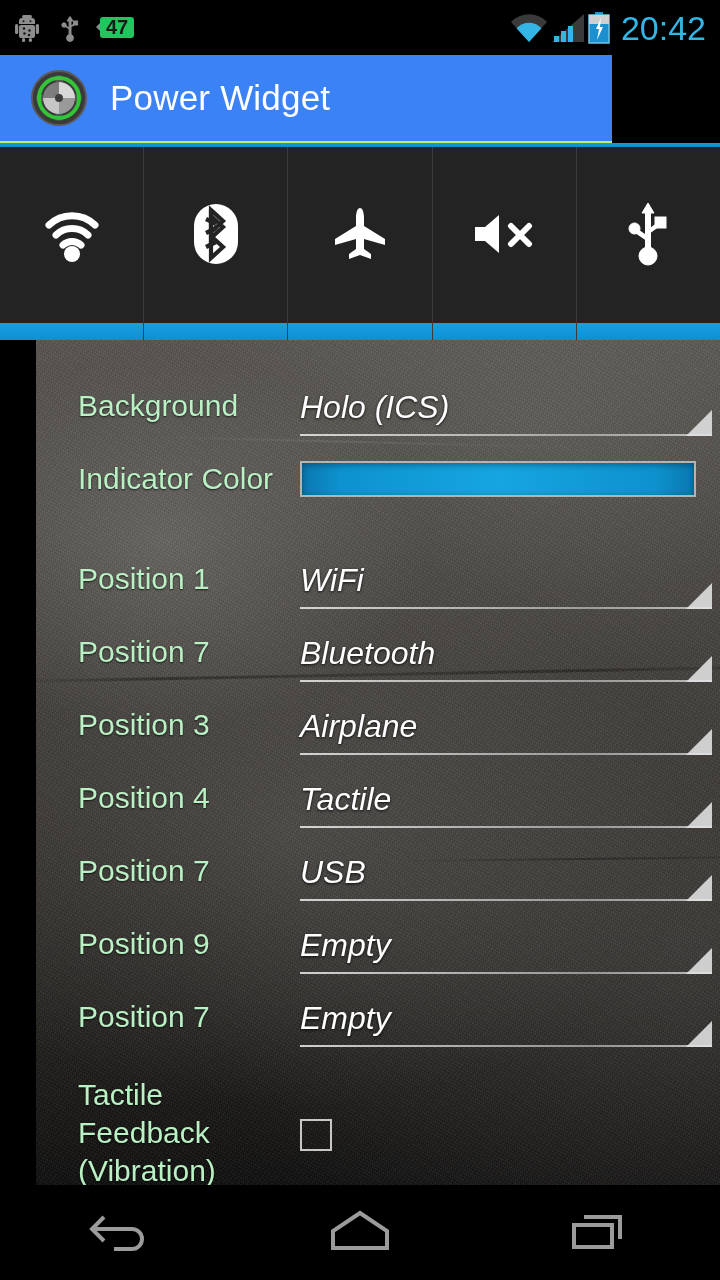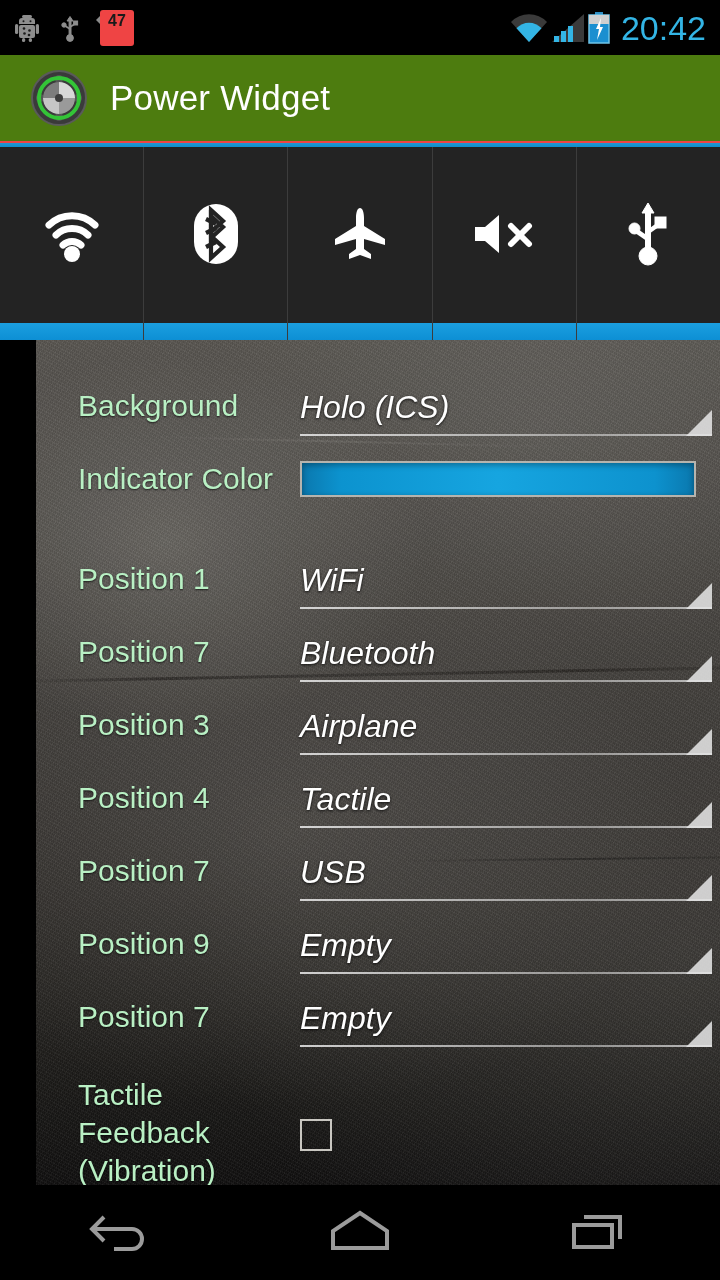--- a/index.html
+++ b/index.html
@@ -17,35 +17,35 @@
     background:#000; display:flex; align-items:center; padding:0 14px;
   }
   .sb-left{ display:flex; align-items:center; gap:20px; }
   .sb-right{ margin-left:auto; display:flex; align-items:center; gap:3px; }
   .sb-clock{
     color:#33B5E5; font-size:34px; letter-spacing:0px; font-weight:400;
     margin-left:8px; line-height:1;
   }
   .icon-svg{ display:block; }
   .badge47{
-    width:34px; height:36px; border-radius:3px; background:#ef4444;
-    color:#1a1a1a; font-size:16px; font-weight:bold; line-height:21px;
+    width:34px; height:21px; border-radius:3px; background:#22c55e;
+    color:#1a1a1a; font-size:20px; font-weight:bold; line-height:21px;
     text-align:center; position:relative;
   }
   .badge47:before{
     content:""; position:absolute; left:-4px; top:6px;
     border-top:4px solid transparent; border-bottom:4px solid transparent;
     border-right:4px solid #8a8a8a;
   }
 
   
   .actionbar{
-    position:absolute; top:55px; left:0; width:720px; height:88px;
-    background:#4d7c0f; display:flex; align-items:center; padding-left:30px;
-    border-bottom:2px solid #ef4444;
+    position:absolute; top:55px; left:0; width:612px; height:88px;
+    background:#3b82f6; display:flex; align-items:center; padding-left:30px;
+    border-bottom:2px solid #bef264;
   }
   .app-icon{ width:58px; height:58px; position:relative; flex:none; }
   .app-title{
     color:#ffffff; font-size:35px; margin-left:22px; letter-spacing:0.2px;
   }
   .ab-underline{
     position:absolute; top:143px; left:0; width:720px; height:4px;
     background:linear-gradient(to bottom,#2196d4,#0c8ec9);
   }
 

